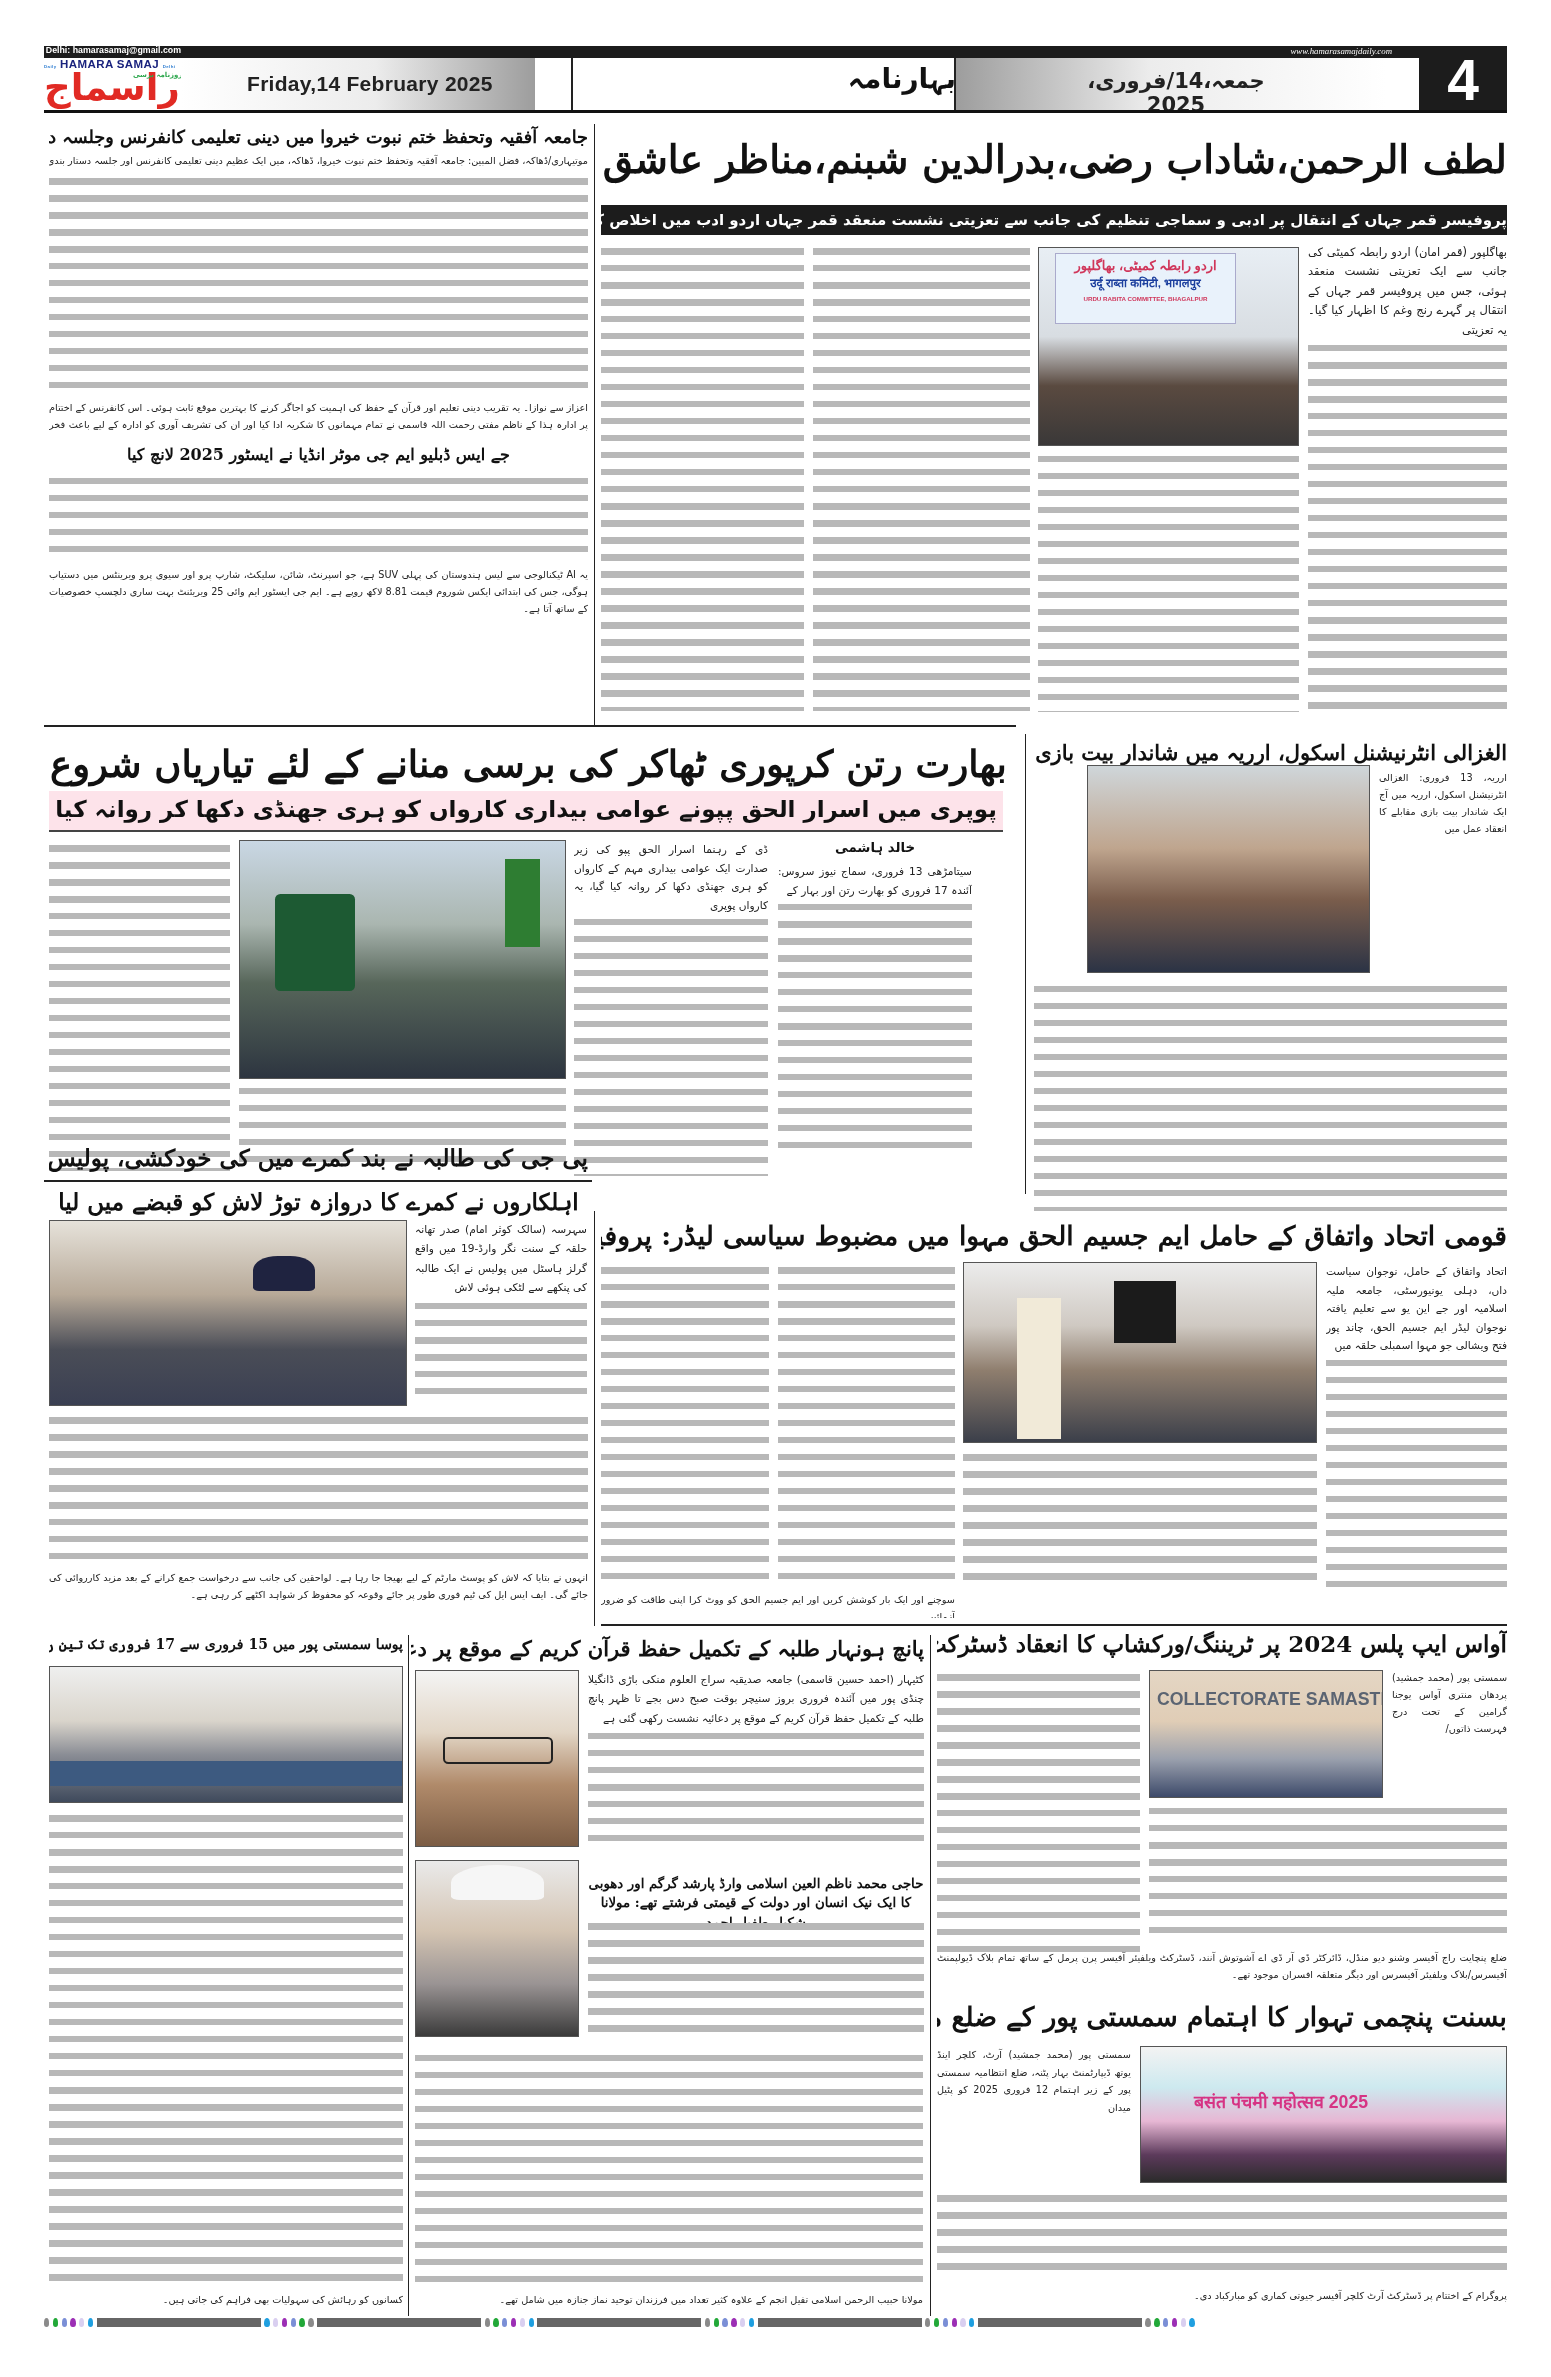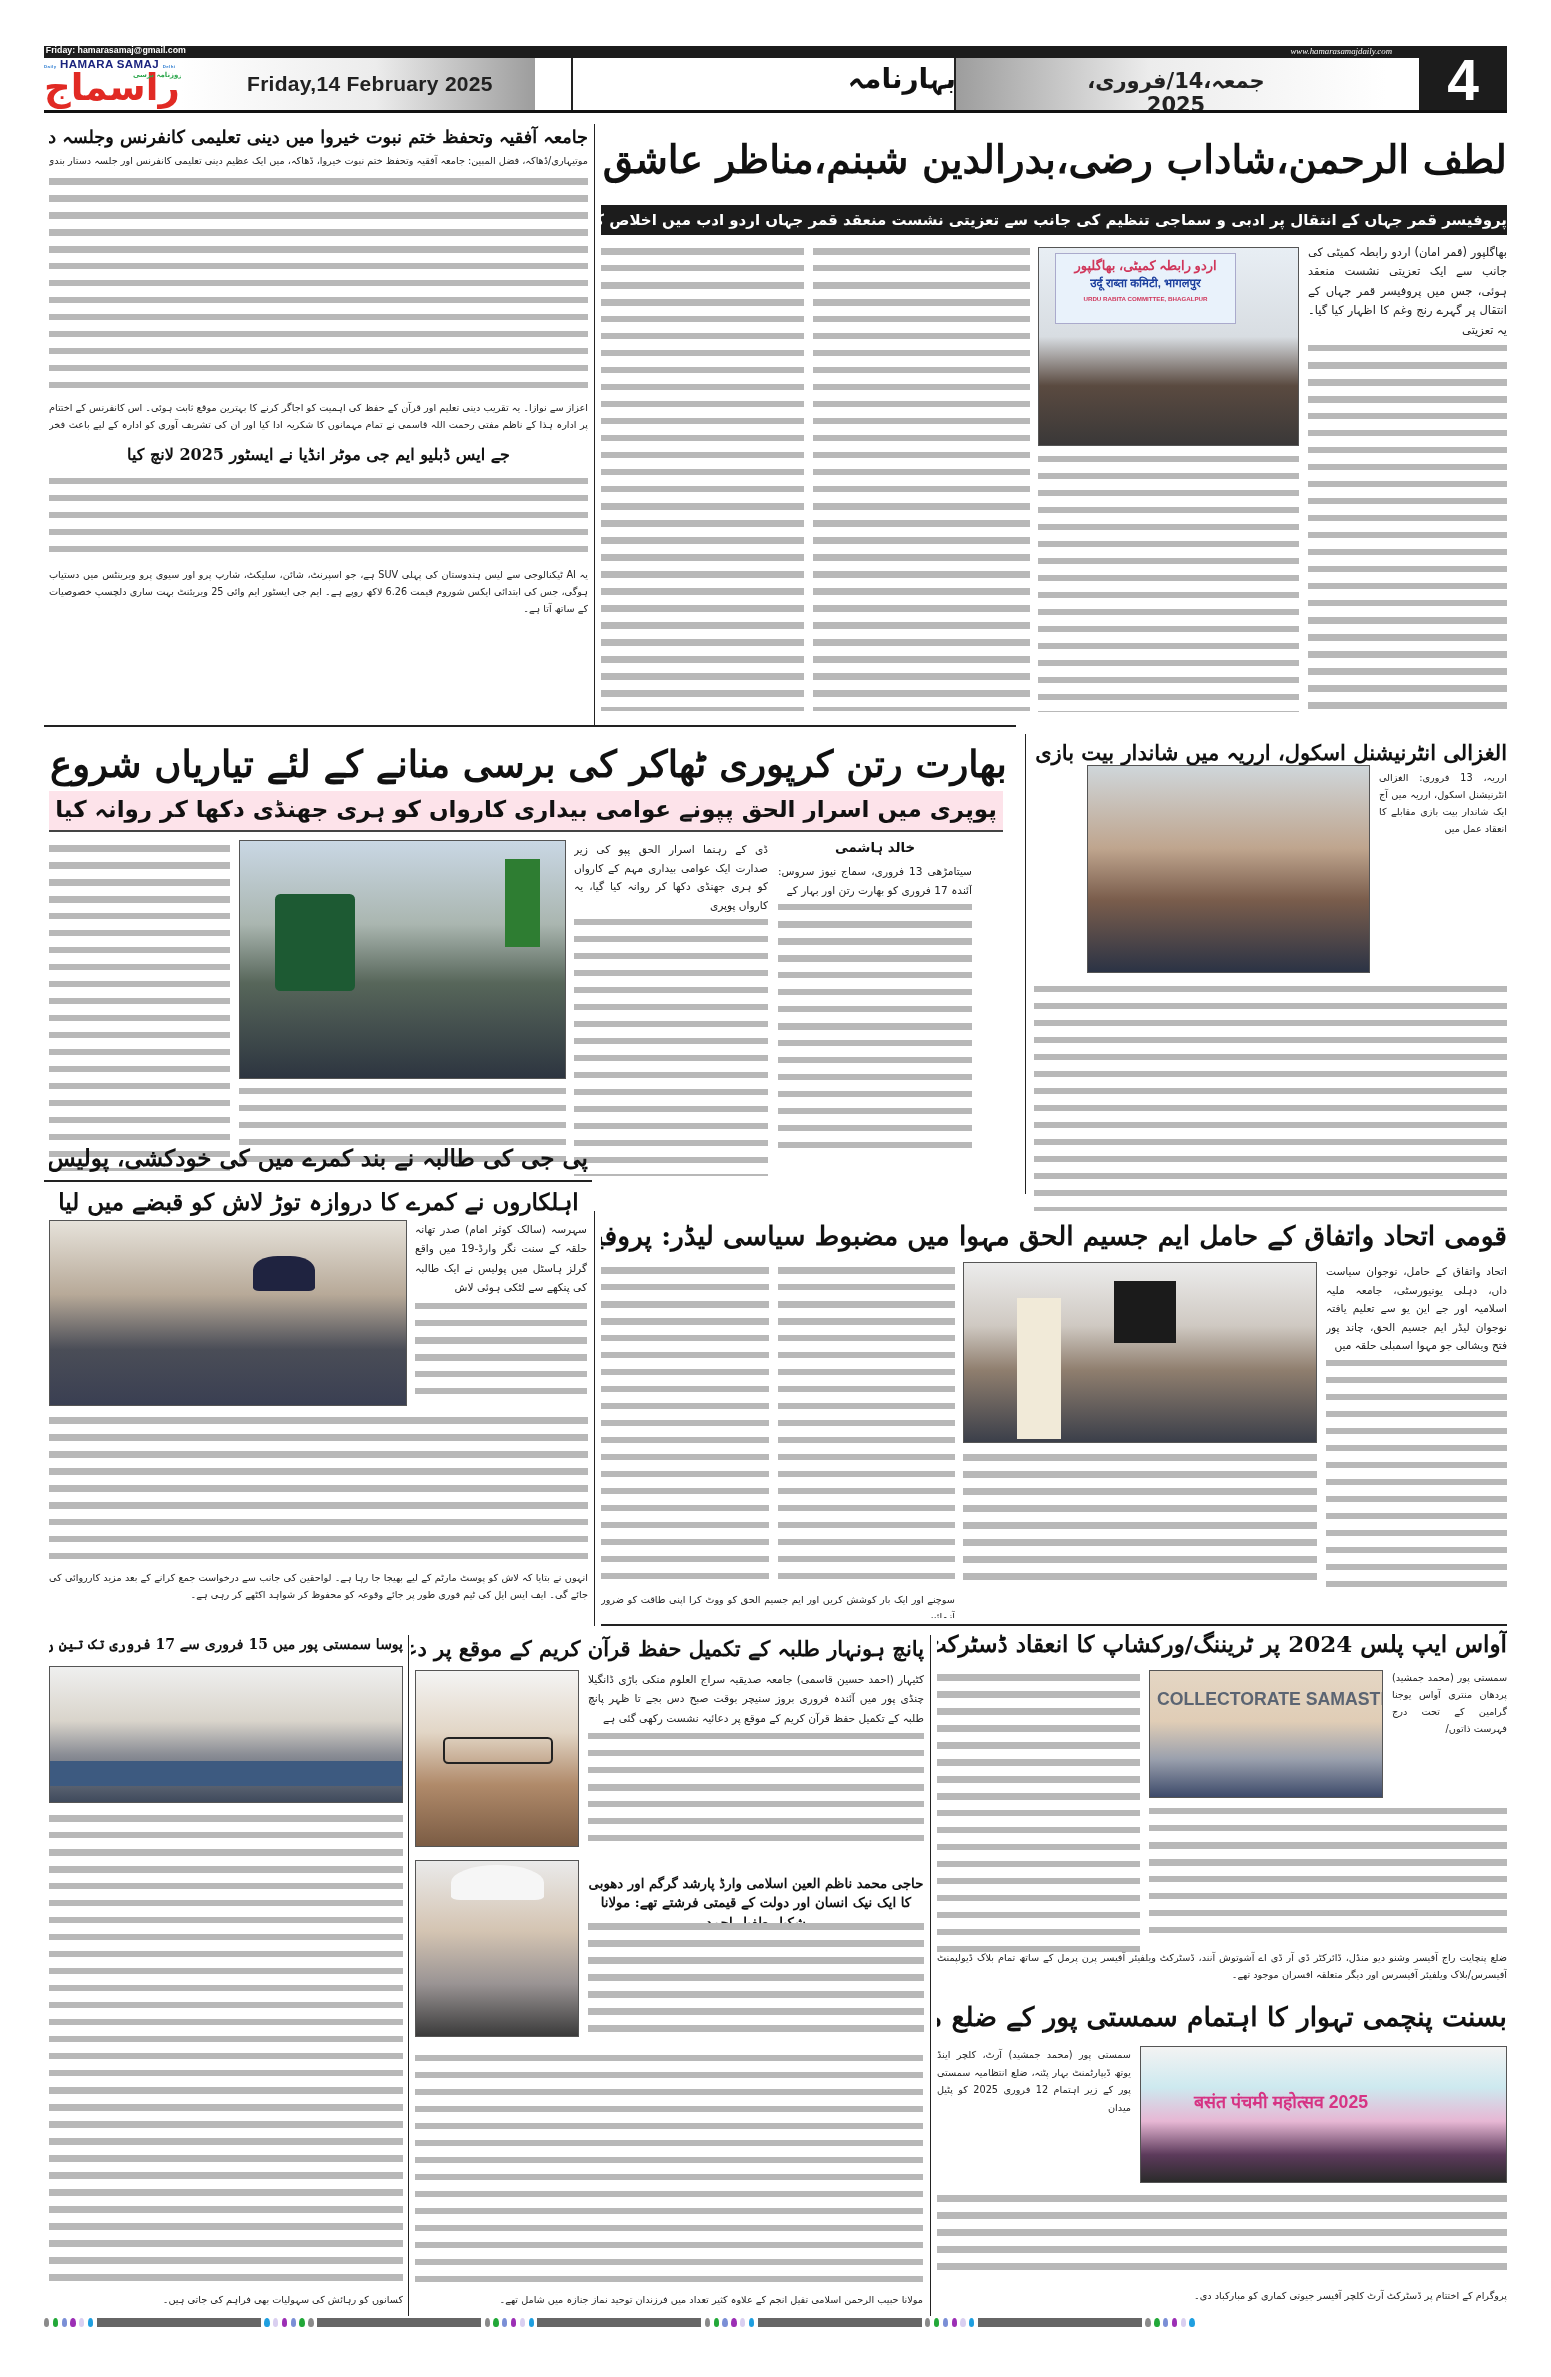--- a/index.html
+++ b/index.html
@@ -49,21 +49,21 @@
 
   
   .footer { left: 44px; top: 2317px; width: 1463px; height: 10.6px; display: flex; align-items: center; gap: 3.5px; }
   .seg { height: 8.8px; background: #666; }
   .dot { width: 5.3px; height: 8.8px; border-radius: 50% 50% 50% 50% / 60% 60% 40% 40%; }
 </style>
 </head>
 <body>
 
 <div class="abs topbar">
-  <span class="email">Friday: hamarasamaj@gmail.com</span>
+  <span class="email">Delhi: hamarasamaj@gmail.com</span>
   <span class="web">www.hamarasamajdaily.com</span>
 </div>
 <div class="abs logo-en">
   <small>Daily</small>
   <span>HAMARA SAMAJ</span>
   <small>Delhi</small>
 </div>
 <div class="abs logo-ur">ہماراسماج</div>
 <div class="abs logo-sub">روزنامہ برسی</div>
 <div class="abs date-en-box"></div>
@@ -94,21 +94,21 @@
 <div class="abs col lines" style="left:601px; top:243px; width:203px; height:468px;"></div>
 <div class="abs vrule" style="left:594px; top:124px; height:601px;"></div>
 
 <div class="abs hl hl-s" style="left:49px; top:124px; width:539px; font-size:17.7px; line-height:26.5px;">جامعہ آفقیہ وتحفظ ختم نبوت خیروا میں دینی تعلیمی کانفرنس وجلسہ دستار بندی کا انعقاد</div>
 <div class="abs col" style="left:49px; top:152px; width:539px; height:21px; white-space:nowrap;">موتیہاری/ڈھاکہ، فضل المبین: جامعہ آفقیہ وتحفظ ختم نبوت خیروا، ڈھاکہ، میں ایک عظیم دینی تعلیمی کانفرنس اور جلسہ دستار بندی کا انعقاد کیا گیا جس میں</div>
 <div class="abs col lines" style="left:49px; top:173px; width:539px; height:223px;"></div>
 <div class="abs col" style="left:49px; top:399px; width:539px; height:35px;">اعزاز سے نوازا۔ یہ تقریب دینی تعلیم اور قرآن کے حفظ کی اہمیت کو اجاگر کرنے کا بہترین موقع ثابت ہوئی۔ اس کانفرنس کے اختتام پر ادارہ ہذا کے ناظم مفتی رحمت اللہ قاسمی نے تمام مہمانوں کا شکریہ ادا کیا اور ان کی تشریف آوری کو ادارہ کے لیے باعث فخر قرار دیا۔</div>
 
 <div class="abs hl hl-s" style="left:49px; top:442px; width:539px; font-size:16px; line-height:26.5px;">جے ایس ڈبلیو ایم جی موٹر انڈیا نے ایسٹور 2025 لانچ کیا</div>
 <div class="abs col lines" style="left:49px; top:473px; width:539px; height:88px;"></div>
-<div class="abs col" style="left:49px; top:566px; width:539px; height:150px;">یہ AI ٹیکنالوجی سے لیس ہندوستان کی پہلی SUV ہے، جو اسپرنٹ، شائن، سلیکٹ، شارپ پرو اور سیوی پرو ویرینٹس میں دستیاب ہوگی، جس کی ابتدائی ایکس شوروم قیمت 6.26 لاکھ روپے ہے۔ ایم جی ایسٹور ایم وائی 25 ویریئنٹ بہت ساری دلچسپ خصوصیات کے ساتھ آتا ہے۔</div>
+<div class="abs col" style="left:49px; top:566px; width:539px; height:150px;">یہ AI ٹیکنالوجی سے لیس ہندوستان کی پہلی SUV ہے، جو اسپرنٹ، شائن، سلیکٹ، شارپ پرو اور سیوی پرو ویرینٹس میں دستیاب ہوگی، جس کی ابتدائی ایکس شوروم قیمت 8.81 لاکھ روپے ہے۔ ایم جی ایسٹور ایم وائی 25 ویریئنٹ بہت ساری دلچسپ خصوصیات کے ساتھ آتا ہے۔</div>
 
 <div class="hrule abs" style="left:44px; top:725px; width:972px;"></div>
 <div class="abs hl hl-xl" style="left:49px; top:738px; width:959px; font-size:37px;">بھارت رتن کرپوری ٹھاکر کی برسی منانے کے لئے تیاریاں شروع</div>
 <div class="abs bar-pink" style="left:49px; top:791px; width:954px; height:41px;">پوپری میں اسرار الحق پپونے عوامی بیداری کارواں کو ہری جھنڈی دکھا کر روانہ کیا</div>
 
 <div class="abs byline" style="left:778px; top:840px; width:194px;">خالد ہاشمی</div>
 <div class="abs col" style="left:778px; top:862px; width:194px; height:314px;">
   <span class="fill" style="font-size:10.6px; line-height:18.6px;">سیتامڑھی 13 فروری، سماج نیوز سروس: آئندہ 17 فروری کو بھارت رتن اور بہار کے</span>
   <div class="lines" style="height:256px;"></div>
 </div>

